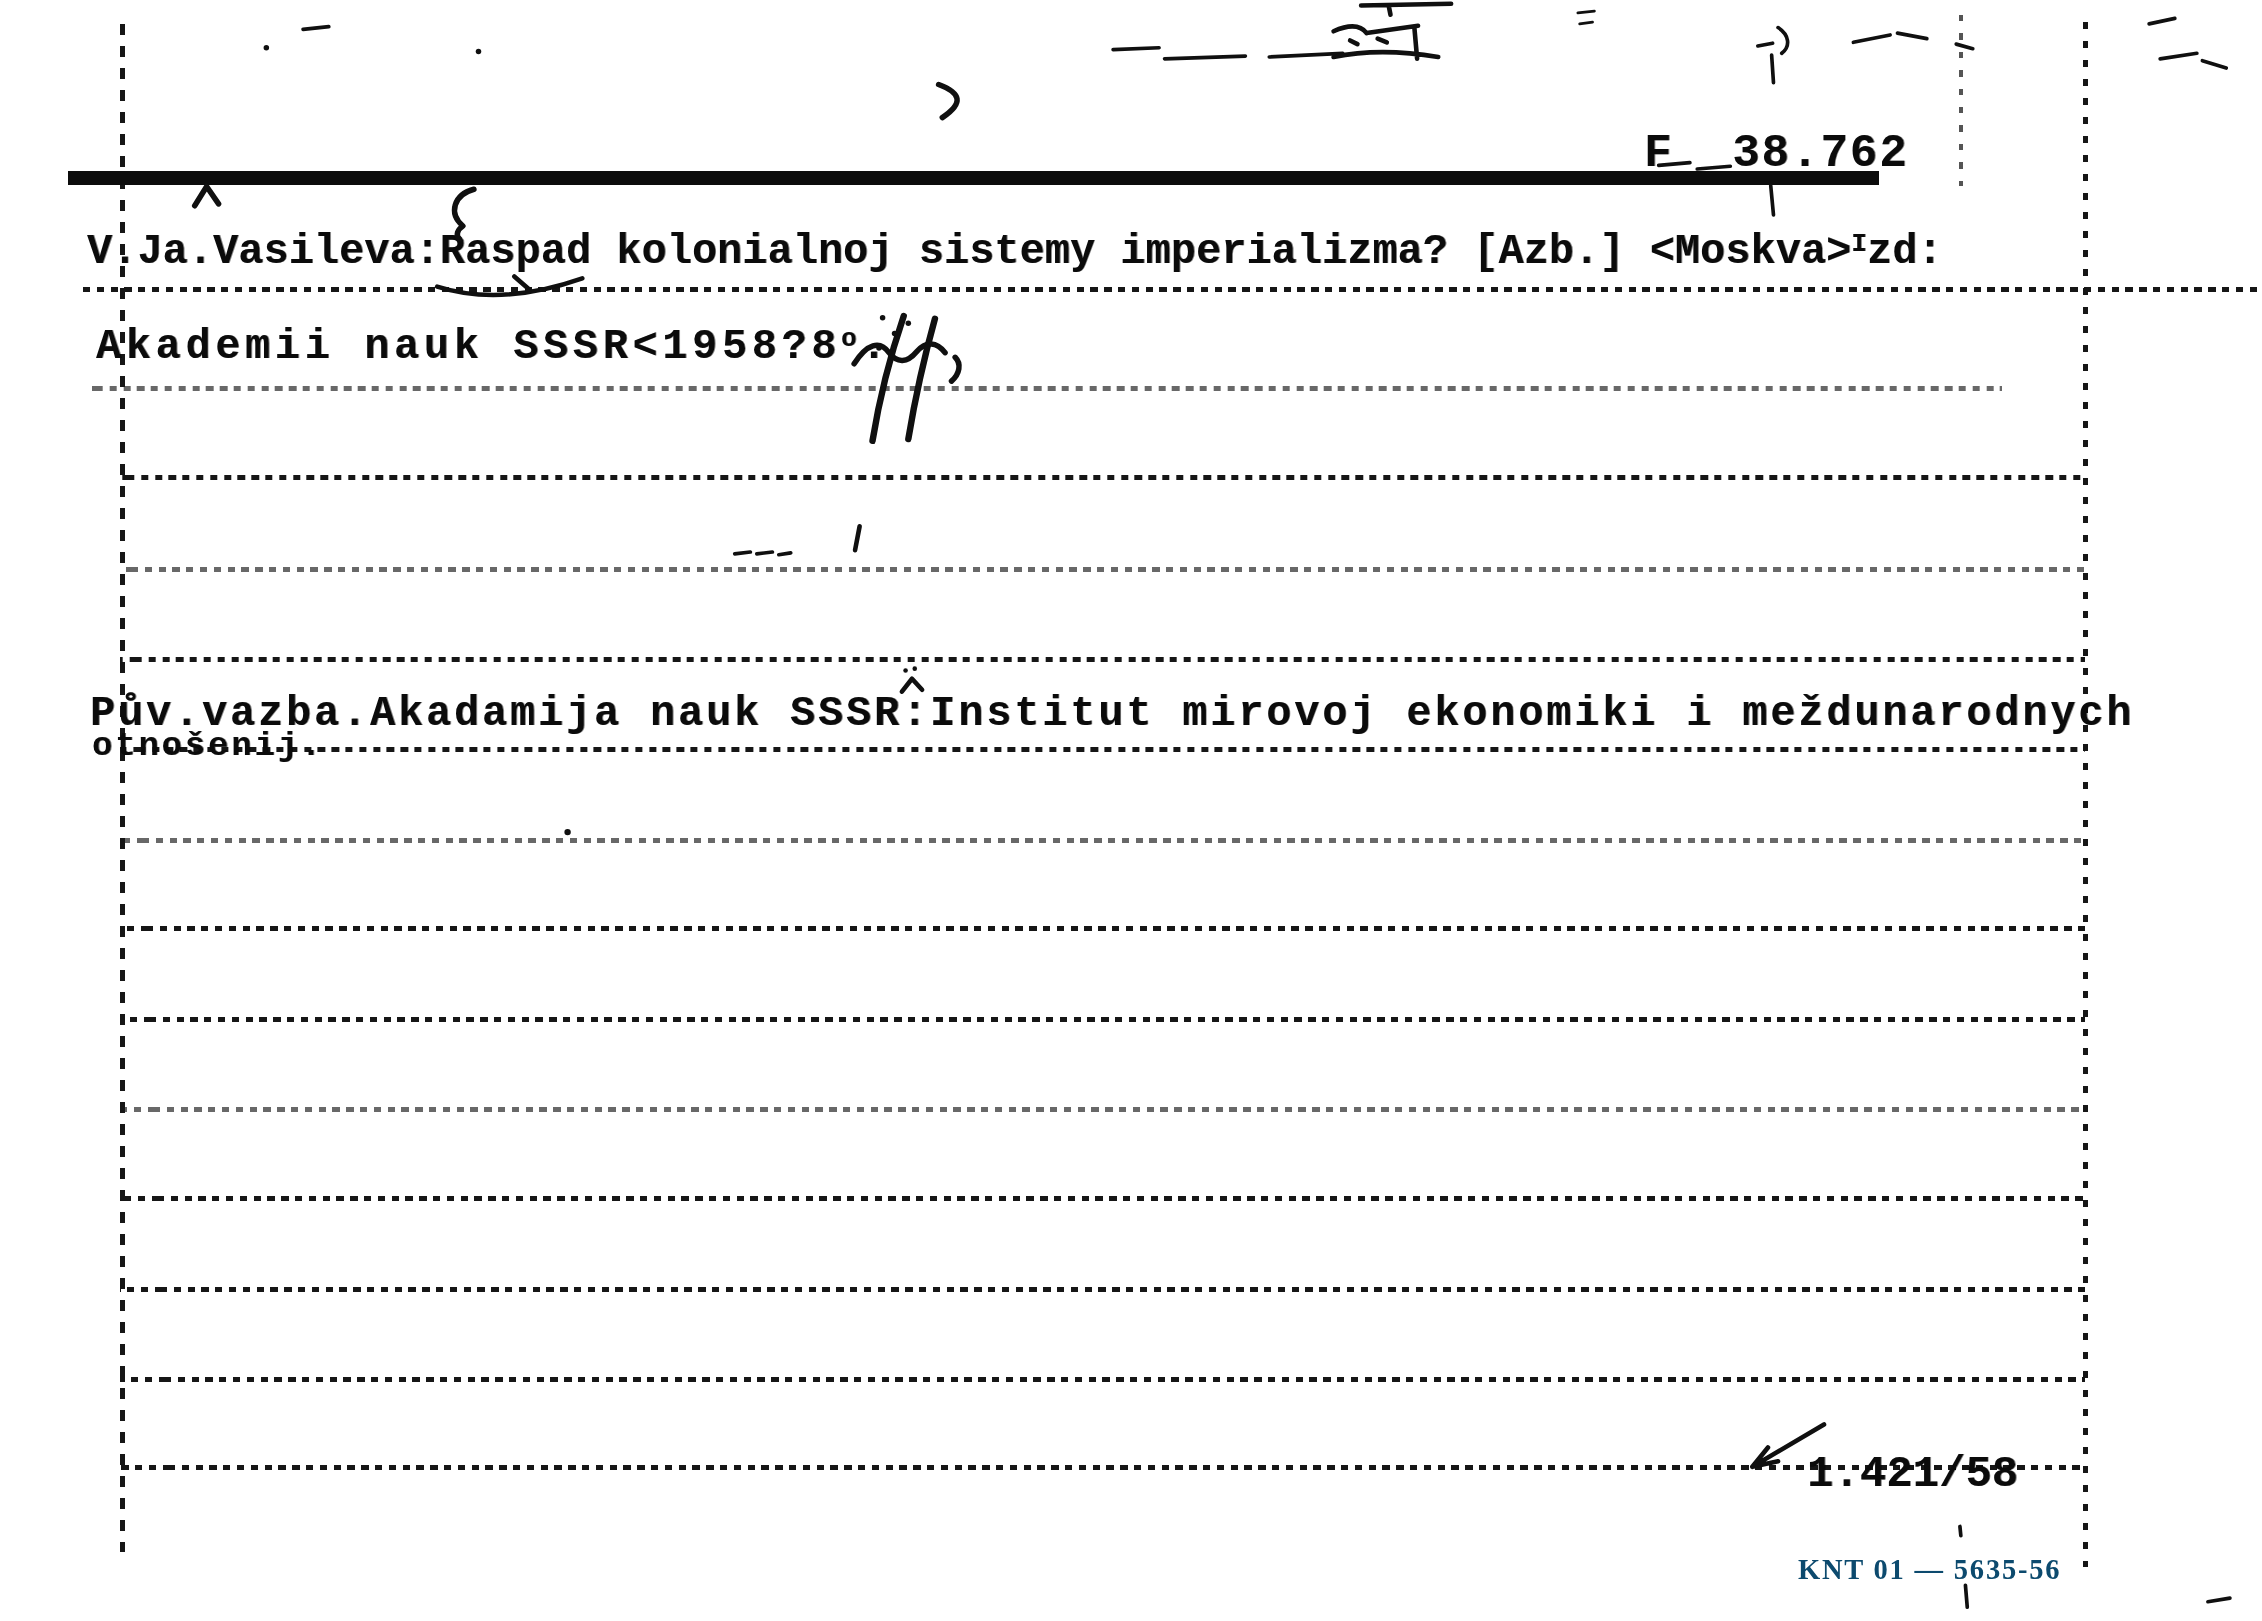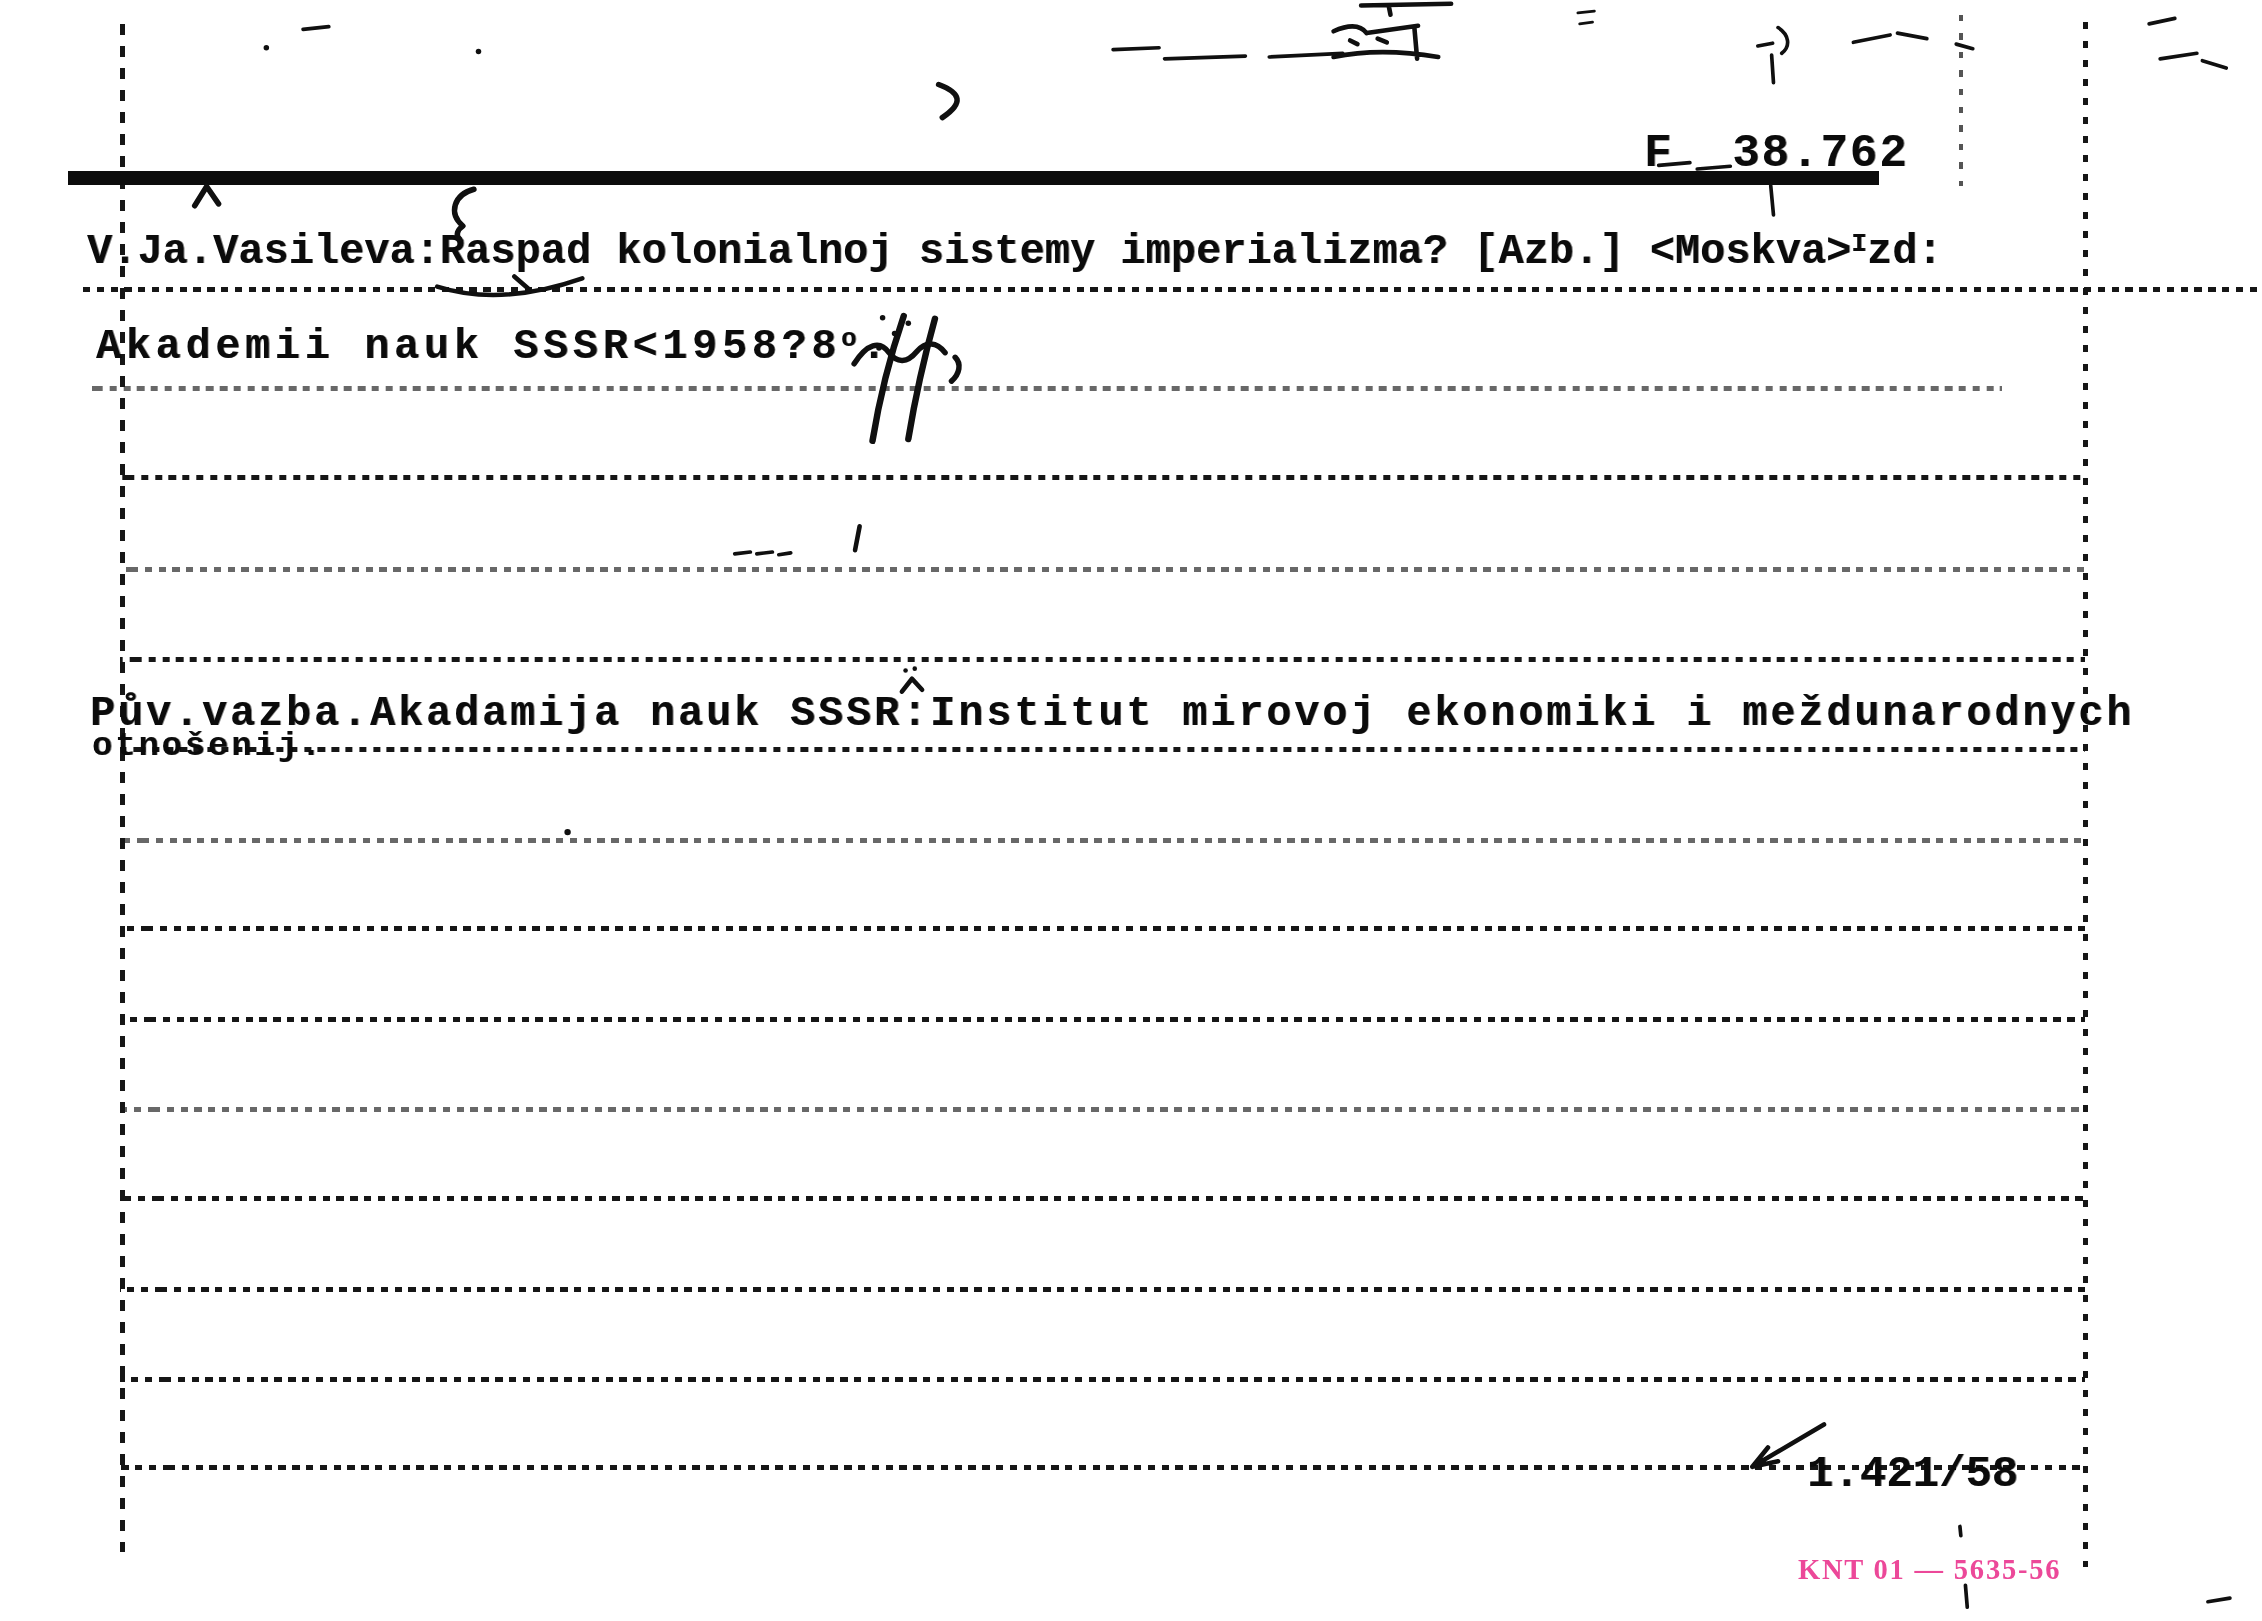--- a/index.html
+++ b/index.html
@@ -18,21 +18,21 @@
   .heading{left:84px;top:127px;font-size:42px;letter-spacing:4.6px;}
   .callno{left:1636px;top:128px;font-size:46px;letter-spacing:1.8px;margin-left:8px;}
   .title{left:87px;top:228px;font-size:42px;}
   .imprint{left:96px;top:323px;font-size:42px;letter-spacing:4.6px;}
   .note1{left:90px;top:690px;font-size:42px;letter-spacing:2.8px;}
   .note2{left:92px;top:727px;font-size:34px;letter-spacing:2.8px;}
   .accno{left:1786px;top:1449px;font-size:44px;margin-left:21px;}
   .printcode{
     position:absolute;left:1798px;top:1554px;
     font-family:"Liberation Serif","DejaVu Serif",serif;
-    font-weight:700;font-size:28.5px;letter-spacing:1.8px;color:#ec4899;
+    font-weight:700;font-size:28.5px;letter-spacing:1.8px;color:#0c4a6e;
   }
   .sup{font-size:0.62em;position:relative;top:-0.45em;}
   .thick-rule{
     position:absolute;left:68px;top:171px;width:1811px;height:13.8px;
     background:#0c0c0c;
   }
   .rule{
     position:absolute;height:4.6px;
     background-image:repeating-linear-gradient(90deg,#161616 0 7.3px,transparent 7.3px 13.8px);
   }

